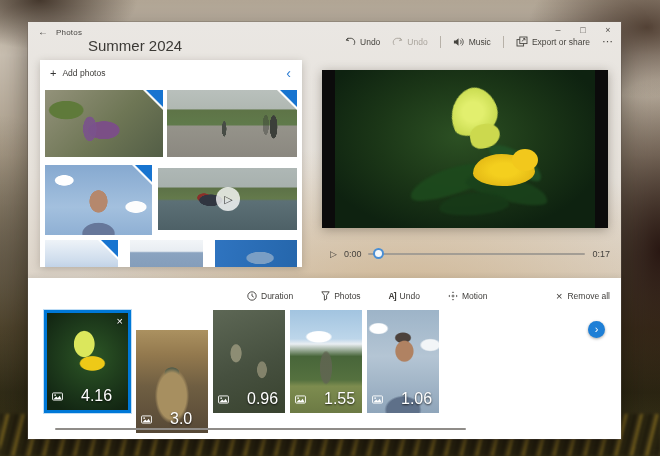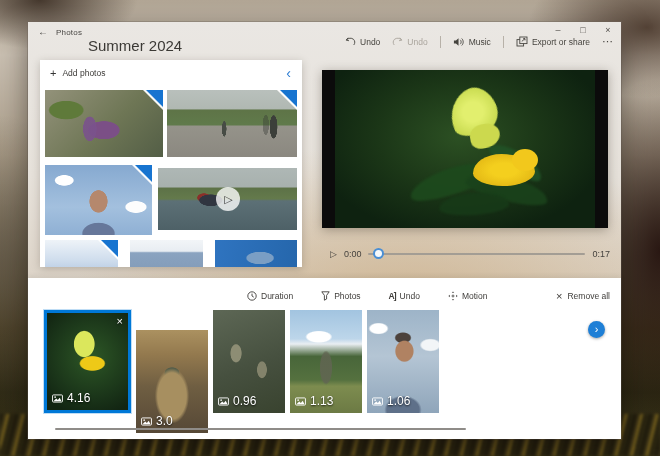--- a/index.html
+++ b/index.html
@@ -124,21 +124,21 @@
   .bottom-section { position:relative; flex:1; background:#fff; box-shadow:0 -2px 5px rgba(0,0,0,.07); }
   .edit-toolbar { position:absolute; left:219px; right:11px; top:5px; height:18px; display:flex; align-items:flex-end; gap:28px; font-size:8.5px; color:#3f3d3a; }
   .ebtn { display:flex; align-items:center; gap:4px; }
   .removeall { margin-left:auto; display:flex; align-items:center; gap:5px; }
   .xglyph { font-size:11px; line-height:10px; color:#3f3d3a; }
   .txt-icon { font-size:8.5px; font-weight:bold; color:#3f3d3a; letter-spacing:-1px; }
   
   .filmstrip { position:absolute; left:16px; top:32px; display:flex; gap:5px; align-items:flex-start; }
   .thumb { position:relative; width:72px; height:103px; flex:none; overflow:hidden; }
   .thumb.selected { width:87px; border:3px solid #0078d7; box-shadow:0 0 0 1px rgba(0,120,215,.25); }
-  .badge { position:absolute; left:5px; bottom:5px; display:flex; align-items:center; gap:4px; color:#fff; font-size:12px; text-shadow:0 1px 2px rgba(0,0,0,.75); }
+  .badge { position:absolute; left:5px; bottom:5px; display:flex; align-items:center; gap:18px; color:#fff; font-size:16px; text-shadow:0 1px 2px rgba(0,0,0,.75); }
   .thumb-x { position:absolute; top:2px; right:5px; color:#fff; font-size:11px; text-shadow:0 1px 2px rgba(0,0,0,.7); }
   .t1 { background:
       radial-gradient(15px 19px at 46% 32%, #dbe75c 66%, rgba(219,231,92,0) 72%),
       radial-gradient(19px 11px at 56% 52%, #eec917 62%, rgba(238,201,23,0) 70%),
       radial-gradient(60px 60px at 55% 45%, #2d5726 0%, #1a3419 70%, #122512 100%); }
   .t2 { background:
       radial-gradient(26px 42px at 50% 64%, #a78f60 55%, rgba(167,143,96,0) 66%),
       radial-gradient(10px 8px at 50% 42%, #565e4a 70%, rgba(86,94,74,0) 78%),
       linear-gradient(180deg,#ab9160 0%,#93794e 24%,#6f5e42 55%,#564836 100%); margin-top: 20px; }
   .t3 { background:
@@ -363,21 +363,21 @@
           <span>0.96</span>
         </div>
       </div>
       <div class="thumb t4">
         <div class="badge">
           <svg width="11" height="9" viewBox="0 0 12 9">
               <rect x="0.6" y="0.6" width="10.8" height="7.8" rx="1" fill="none" stroke="#fff" stroke-width="1"></rect>
               <circle cx="3.4" cy="3" r="0.9" fill="#fff"></circle>
               <path d="M1.6 7.4 L4.6 4.4 L6.4 6.2 L8.4 3.8 L10.4 7.4 Z" fill="#fff"></path>
             </svg>
-          <span>1.13</span>
+          <span>1.55</span>
         </div>
       </div>
       <div class="thumb t7">
         <div class="badge">
           <svg width="11" height="9" viewBox="0 0 12 9">
               <rect x="0.6" y="0.6" width="10.8" height="7.8" rx="1" fill="none" stroke="#fff" stroke-width="1"></rect>
               <circle cx="3.4" cy="3" r="0.9" fill="#fff"></circle>
               <path d="M1.6 7.4 L4.6 4.4 L6.4 6.2 L8.4 3.8 L10.4 7.4 Z" fill="#fff"></path>
             </svg>
           <span>1.06</span>

